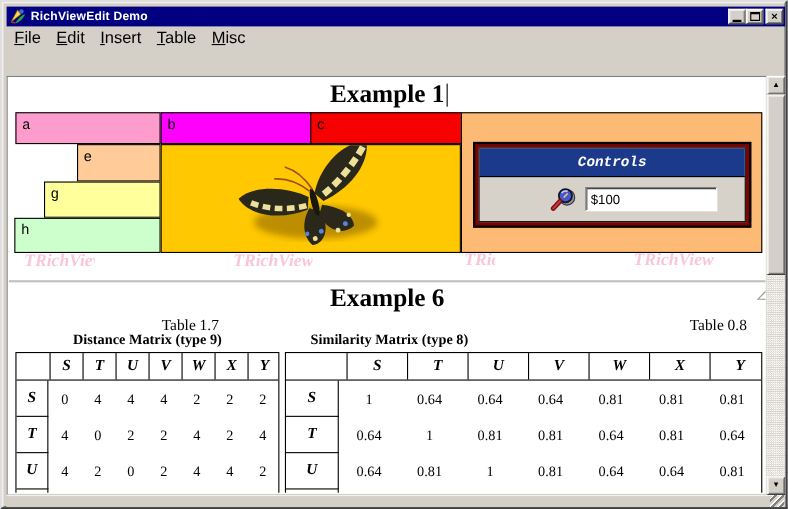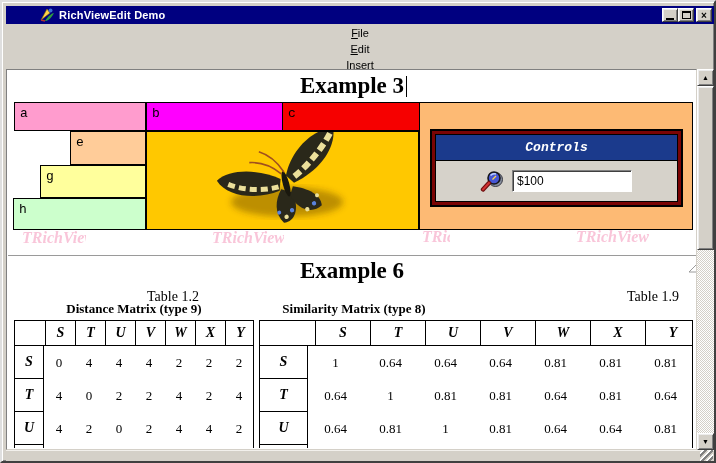--- a/index.html
+++ b/index.html
@@ -3,32 +3,32 @@
 <meta charset="utf-8">
 <style>
   html,body{margin:0;padding:0;background:#777;}
   *{box-sizing:border-box;}
   .window{position:relative;width:716px;height:463px;background:#d4d0c8;
     border:2px solid;border-color:#dfdfdf #404040 #404040 #dfdfdf;
     box-shadow:inset 1px 1px 0 #fff, inset -1px -1px 0 #808080;
     font-family:"Liberation Sans",sans-serif;overflow:hidden;}
   
   .titlebar{position:absolute;left:4px;top:4px;width:708px;height:18px;background:#000080;
-    display:flex;align-items:center;color:#fff;padding-left:31px;}
+    display:flex;align-items:center;color:#fff;}
   .titlebar .ticon{width:16px;height:16px;margin:0 4px 0 2px;flex:0 0 16px;}
   .titlebar .ttext{font-size:11px;font-weight:bold;letter-spacing:.2px;}
   .winbtns{position:absolute;right:2px;top:2px;display:flex;}
   .wbtn{width:16px;height:14px;background:#d4d0c8;border:1px solid;border-color:#fff #404040 #404040 #fff;
     box-shadow:inset 1px 1px 0 #ececec, inset -1px -1px 0 #808080;
     display:flex;align-items:center;justify-content:center;font-size:9px;font-weight:bold;color:#000;margin-left:0;}
   .wbtn.close{margin-left:2px;font-size:10px;}
   .minbar{width:8px;height:2px;background:#000;margin-top:7px;}
   .maxbox{width:9px;height:8px;border:1px solid #000;border-top-width:2px;}
   
-  .menubar{position:absolute;left:4px;top:23px;width:708px;height:18px;display:flex;align-items:center;font-size:11px;flex-direction:column;}
+  .menubar{position:absolute;left:4px;top:23px;width:708px;height:18px;display:flex;align-items:center;font-size:15px;}
   .mitem{padding:2px 7px;color:#000;}
   .mitem u{text-decoration:underline;}
   
   .toolbar{position:absolute;left:4px;top:42px;width:708px;height:25px;}
   .combo{position:absolute;top:2px;height:21px;background:#fff;border:1px solid;border-color:#808080 #fff #fff #808080;
     box-shadow:inset 1px 1px 0 #404040, inset -1px -1px 0 #d4d0c8;}
   .combo .cfield{position:absolute;left:2px;top:2px;right:19px;bottom:2px;background:#fff;font-size:11px;padding:1px 3px;}
   .combo .cbtn{position:absolute;right:2px;top:2px;width:16px;bottom:2px;background:#d4d0c8;
     border:1px solid;border-color:#fff #404040 #404040 #fff;display:flex;align-items:center;justify-content:center;
     font-size:7px;color:#000;}
@@ -52,21 +52,21 @@
   .cell-e{left:62px;top:60px;width:76px;height:34px;background:#ffcc99;}
   .cell-g{left:32px;top:94px;width:106px;height:33px;background:#ffff9c;}
   .cell-h{left:5px;top:127px;width:133px;height:32px;background:#ccffcc;}
   .cell-butterfly{left:138px;top:60px;width:273px;height:99px;background:#ffc800;padding:0;}
   .cell-maroon{left:411px;top:31px;width:274px;height:128px;background:#fdba74;padding:0;}
   
   .ctlgroup{position:absolute;left:10px;top:26px;width:253px;height:78px;border:2px solid #000;background:#7a0404;padding:3px;}
   .ctlinner{width:100%;height:100%;border:1px solid #000;background:#d6d2ca;display:flex;flex-direction:column;}
   .ctlhead{height:26px;background:#1b3a8c;border-bottom:1px solid #000;color:#fff;
     font-weight:bold;font-style:italic;font-size:13px;display:flex;align-items:center;justify-content:center;}
-  .ctlbody{flex:1;display:flex;align-items:center;padding-left:44px;}
+  .ctlbody{flex:1;display:flex;align-items:center;padding-left:64px;}
   .ctlbody .mag{width:26px;height:22px;margin-right:6px;}
   .amount{width:120px;height:22px;background:#fff;border:1px solid;border-color:#808080 #fff #fff #808080;
     box-shadow:inset 1px 1px 0 #404040;font-size:12px;padding:2px 4px;font-family:"Liberation Sans",sans-serif;outline:none;}
   
   .wm{position:absolute;overflow:hidden;color:rgba(244,150,185,.55);
     font-family:"Liberation Serif",serif;font-style:italic;font-weight:bold;font-size:16px;white-space:nowrap;pointer-events:none;}
   
   .pagebreak{position:absolute;left:0;top:184px;width:688px;height:2px;background:#9a9a9a;border-bottom:1px solid #fff;}
   .cornerglyph{position:absolute;left:680px;top:187px;width:16px;height:16px;}
   .h2{position:absolute;left:0;top:187px;width:100%;text-align:center;
@@ -139,21 +139,21 @@
     <span class="mitem"><u>E</u>dit</span>
     <span class="mitem"><u>I</u>nsert</span>
     <span class="mitem"><u>T</u>able</span>
     <span class="mitem"><u>M</u>isc</span>
   </div>
 
 
   <div class="content">
     <div class="canvas">
 
-      <div class="h1">Example 3</div>
+      <div class="h1">Example 1</div>
       <div class="caret"></div>
 
       <div class="wm" style="left:14px;top:158px;width:64px;height:15px;">TRichView</div>
       <div class="wm" style="left:204px;top:158px;width:72px;height:15px;">TRichView</div>
       <div class="wm" style="left:414px;top:157px;width:28px;height:16px;">TRichView</div>
       <div class="wm" style="left:568px;top:157px;width:80px;height:17px;">TRichView</div>
       <div class="wm" style="left:60px;top:290px;width:0px;height:0px;"></div>
 
       <div class="tcell cell-a">a</div>
       <div class="tcell cell-b">b</div>
@@ -208,22 +208,22 @@
           </div>
         </div>
       </div>
 
       <div class="pagebreak"></div>
       <svg class="cornerglyph" viewBox="0 0 16 16">
         <path d="M1,14 L14,1 L14,14 Z" fill="#ffffff" stroke="#9a9a9a"></path>
       </svg>
 
       <div class="h2">Example 6</div>
-      <div class="cap cap-t11">Table 1.2</div>
-      <div class="cap cap-t12">Table 1.9</div>
+      <div class="cap cap-t11">Table 1.7</div>
+      <div class="cap cap-t12">Table 0.8</div>
       <div class="mxtitle left">Distance Matrix (type 9)</div>
       <div class="mxtitle right">Similarity Matrix (type 8)</div>
 
       <div class="mx dm">
         <div class="mxrowh">
           <div class="hc blank"></div>
           <div class="hc">S</div>
           <div class="hc">T</div>
           <div class="hc">U</div>
           <div class="hc">V</div>

